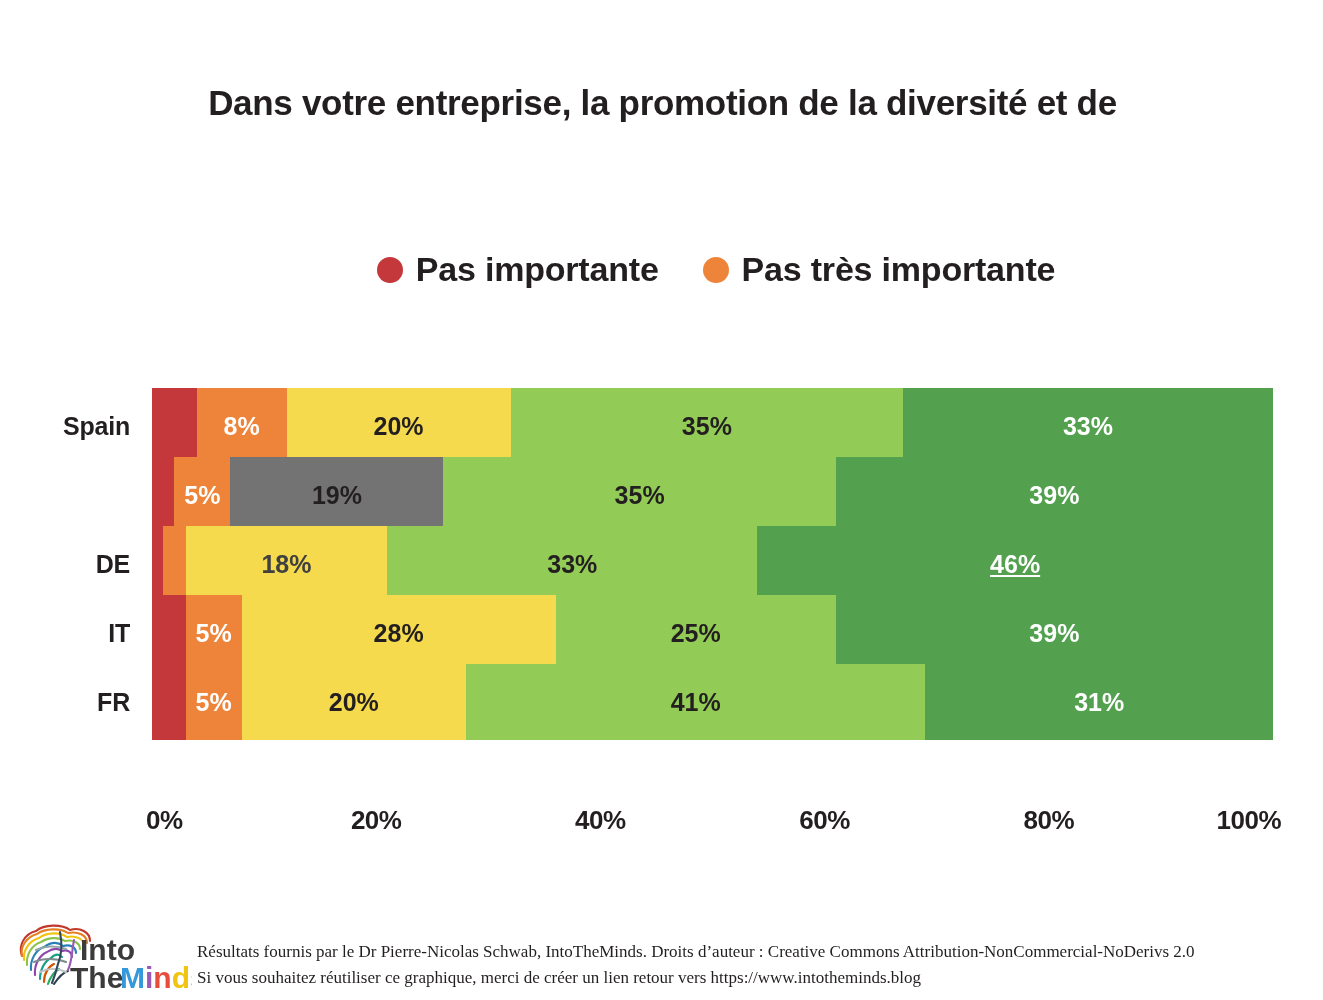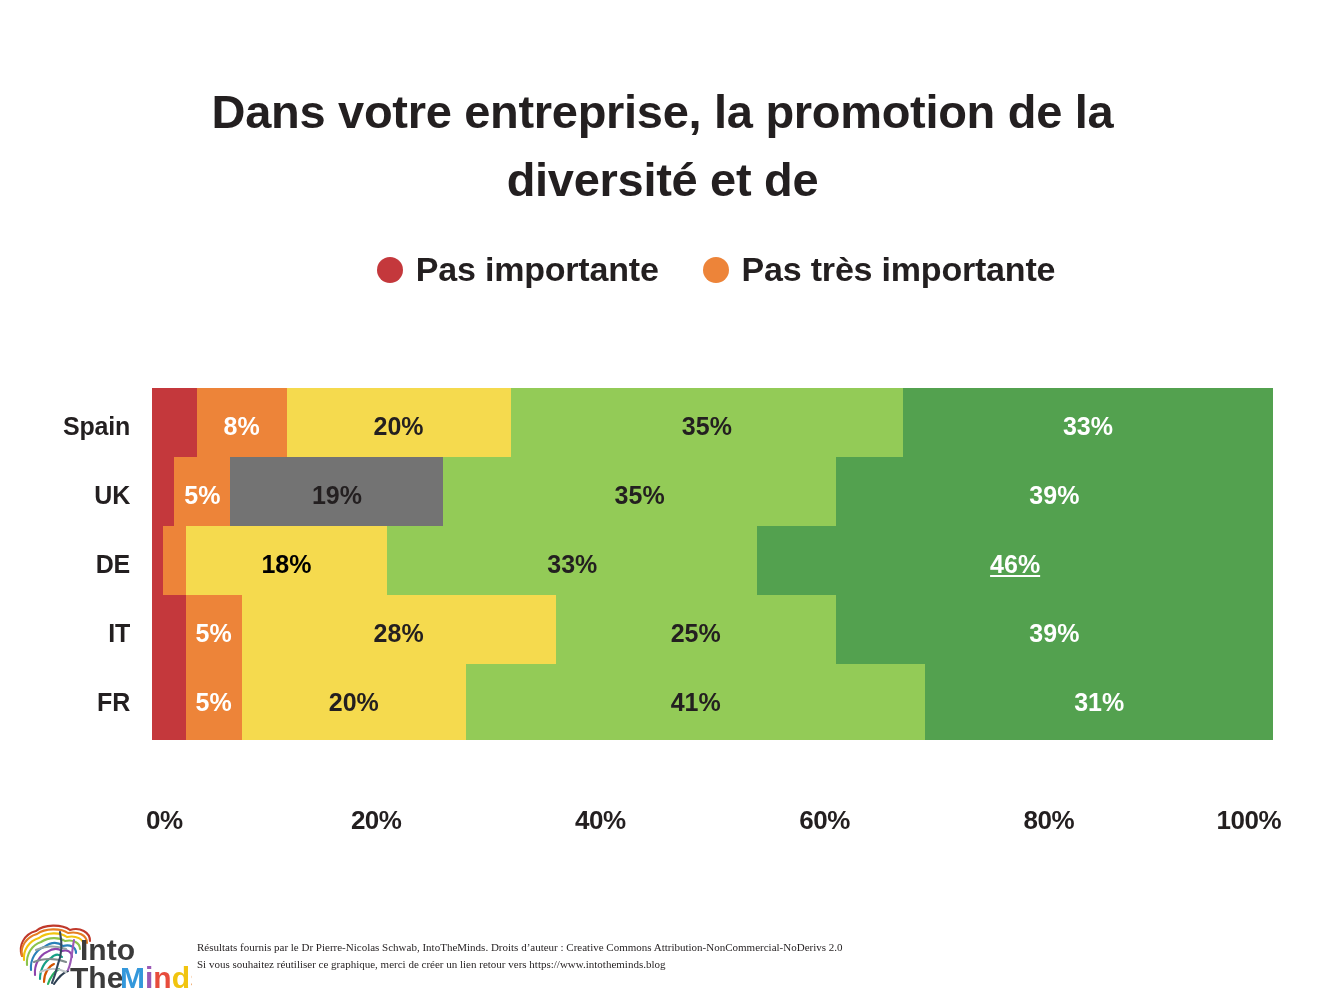--- a/index.html
+++ b/index.html
@@ -16,21 +16,21 @@
     position: relative;
   }
 
   
   #chart-title {
     position: absolute;
     left: 130px;
     top: 78px;
     width: 1065px;
     text-align: center;
-    font-size: 47px;
+    font-size: 35px;
     font-weight: bold;
     line-height: 1.45;
     letter-spacing: -0.3px;
     color: #231f20;
   }
 
   
   #legend {
     position: absolute;
     left: 152px;
@@ -141,21 +141,21 @@
     left: 14px;
     top: 2px;
     width: 178px;
     height: 78px;
   }
   #footer-text {
     position: absolute;
     left: 197px;
     top: 21px;
     font-family: "Liberation Serif", serif;
-    font-size: 11px;
+    font-size: 17px;
     line-height: 1.52;
     color: #231f20;
   }
   #footer-text div { white-space: nowrap; }
 </style>
 </head>
 <body>
 
 <div id="chart-title">
   <div>Dans votre entreprise, la promotion de la diversité et de</div>
@@ -187,21 +187,20 @@
         </div>
         <div class="seg" style="width: 35%; background: rgb(147, 203, 87); color: rgb(35, 31, 32);">
           <span>35%</span>
         </div>
         <div class="seg" style="width: 33%; background: rgb(83, 161, 79); color: rgb(255, 255, 255);">
           <span>33%</span>
         </div>
       </div>
     </div>
     <div class="bar-row">
-      <div class="row-label">UK</div>
       <div class="bar-track">
         <div class="seg" style="width: 2%; background: rgb(196, 56, 60); color: rgb(255, 255, 255);"></div>
         <div class="seg" style="width: 5%; background: rgb(237, 132, 57); color: rgb(255, 255, 255);">
           <span>5%</span>
         </div>
         <div class="seg" style="width: 19%; background: #737373; color: rgb(35, 31, 32);">
           <span>19%</span>
         </div>
         <div class="seg" style="width: 35%; background: rgb(147, 203, 87); color: rgb(35, 31, 32);">
           <span>35%</span>
@@ -209,21 +208,21 @@
         <div class="seg" style="width: 39%; background: rgb(83, 161, 79); color: rgb(255, 255, 255);">
           <span>39%</span>
         </div>
       </div>
     </div>
     <div class="bar-row">
       <div class="row-label">DE</div>
       <div class="bar-track">
         <div class="seg" style="width: 1%; background: rgb(196, 56, 60); color: rgb(255, 255, 255);"></div>
         <div class="seg" style="width: 2%; background: rgb(237, 132, 57); color: rgb(255, 255, 255);"></div>
-        <div class="seg" style="width: 18%; background: rgb(245, 218, 78); color: #000000;">
+        <div class="seg" style="width: 18%; background: rgb(245, 218, 78); color: #404040;">
           <span>18%</span>
         </div>
         <div class="seg" style="width: 33%; background: rgb(147, 203, 87); color: rgb(35, 31, 32);">
           <span>33%</span>
         </div>
         <div class="seg" style="width: 46%; background: rgb(83, 161, 79); color: rgb(255, 255, 255); text-decoration: underline;">
           <span>46%</span>
         </div>
       </div>
     </div>

